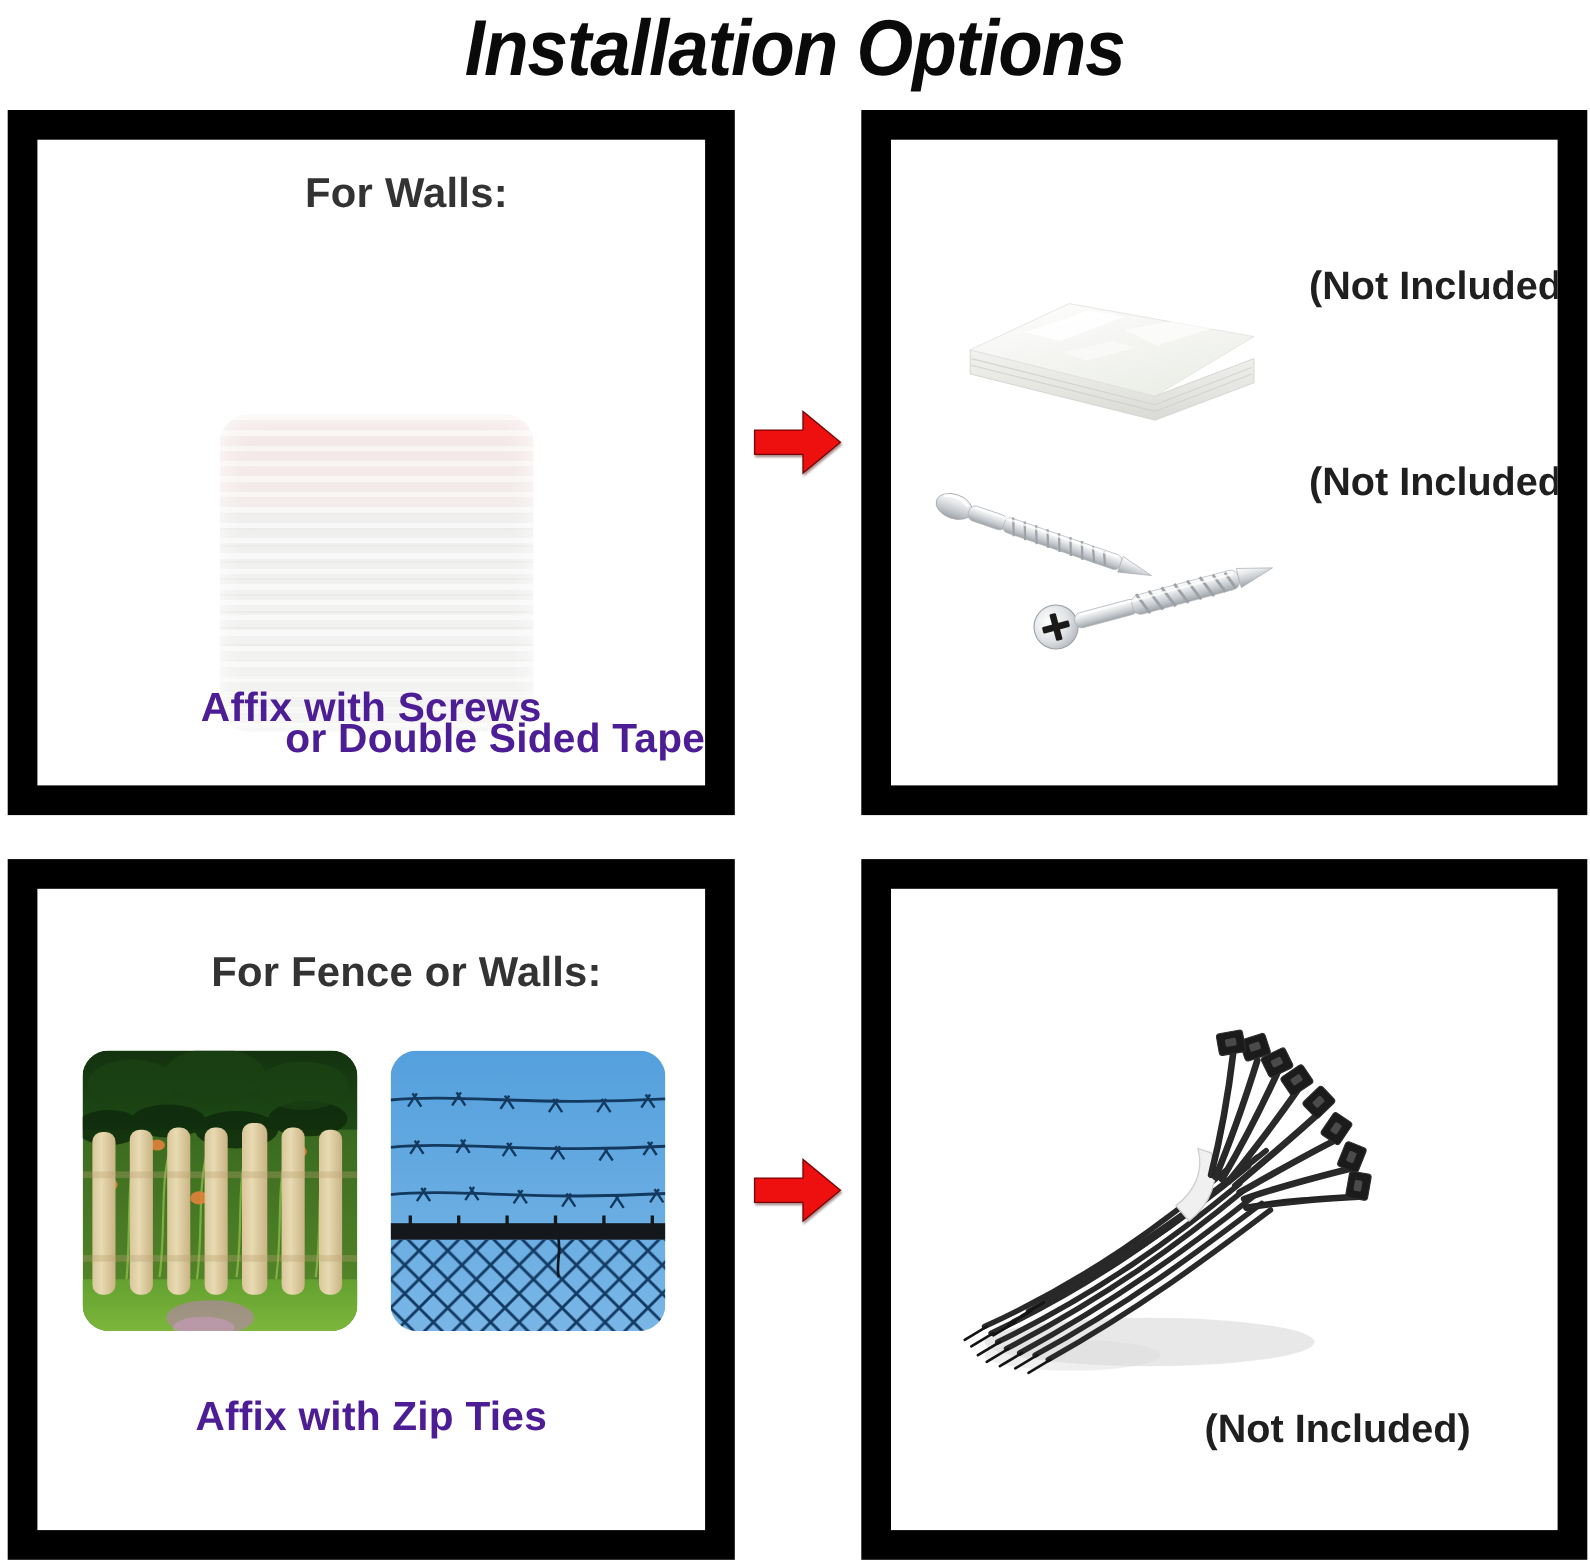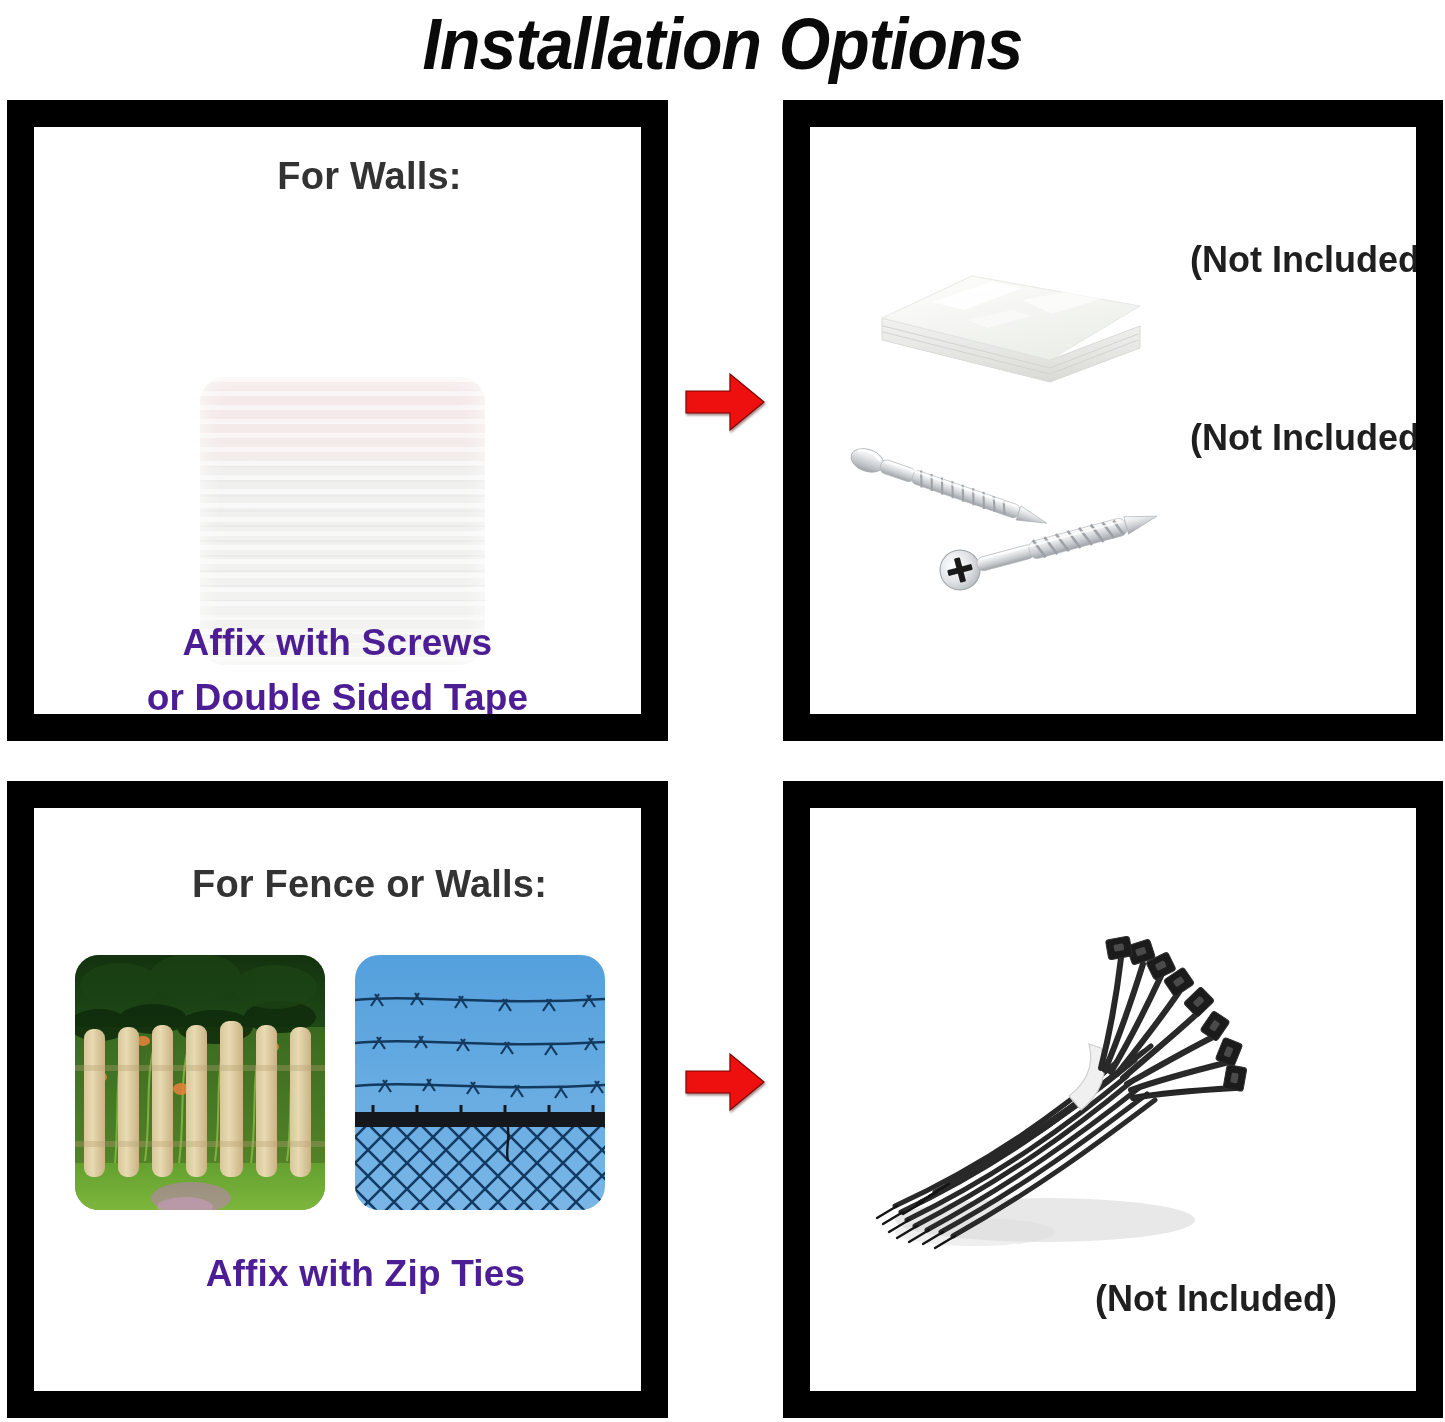--- a/index.html
+++ b/index.html
@@ -166,21 +166,21 @@
 <div id="page-title">Installation Options</div>
 
 <div class="panel" id="panel-walls">
   <div class="panel-inner">
 
     <div class="panel-heading" style="top:28px;">For Walls:</div>
 
     <div id="wall-swatch"></div>
 
     <div class="caption" style="top:495px;">Affix with Screws</div>
-    <div class="caption" style="top:550px;">or Double Sided Tape</div>
+    <div class="caption" style="top:524px;text-align:right;">or Double Sided Tape</div>
   </div>
 </div>
 
 <div class="arrow" id="arrow-walls">
   <svg viewBox="0 0 82 60" width="82" height="60" aria-hidden="true">
     <polygon points="2,19 46,19 46,2 80,30 46,58 46,41 2,41" fill="#ee0f0f" stroke="#7a0505" stroke-width="1.2"></polygon>
   </svg>
 </div>
 
 <div class="panel" id="panel-wall-fixing">
@@ -431,21 +431,21 @@
           <path d="M194,150 L194,160"></path>
             <path d="M238,150 L238,160"></path>
         </g>
 
         <rect x="0" y="172" width="250" height="83" fill="url(#mesh)"></rect>
 
         <path d="M152,168 C156,182 150,194 153,206" stroke="#14181c" stroke-width="2.4" fill="none"></path>
       </svg>
     </div>
 
-    <div class="caption" style="top:445px;padding-left:28px;">Affix with Zip Ties</div>
+    <div class="caption" style="top:459px;">Affix with Zip Ties</div>
   </div>
 </div>
 
 <div class="arrow" id="arrow-fence">
   <svg viewBox="0 0 82 60" width="82" height="60" aria-hidden="true">
     <polygon points="2,19 46,19 46,2 80,30 46,58 46,41 2,41" fill="#ee0f0f" stroke="#7a0505" stroke-width="1.2"></polygon>
   </svg>
 </div>
 
 <div class="panel" id="panel-fence-fixing">

